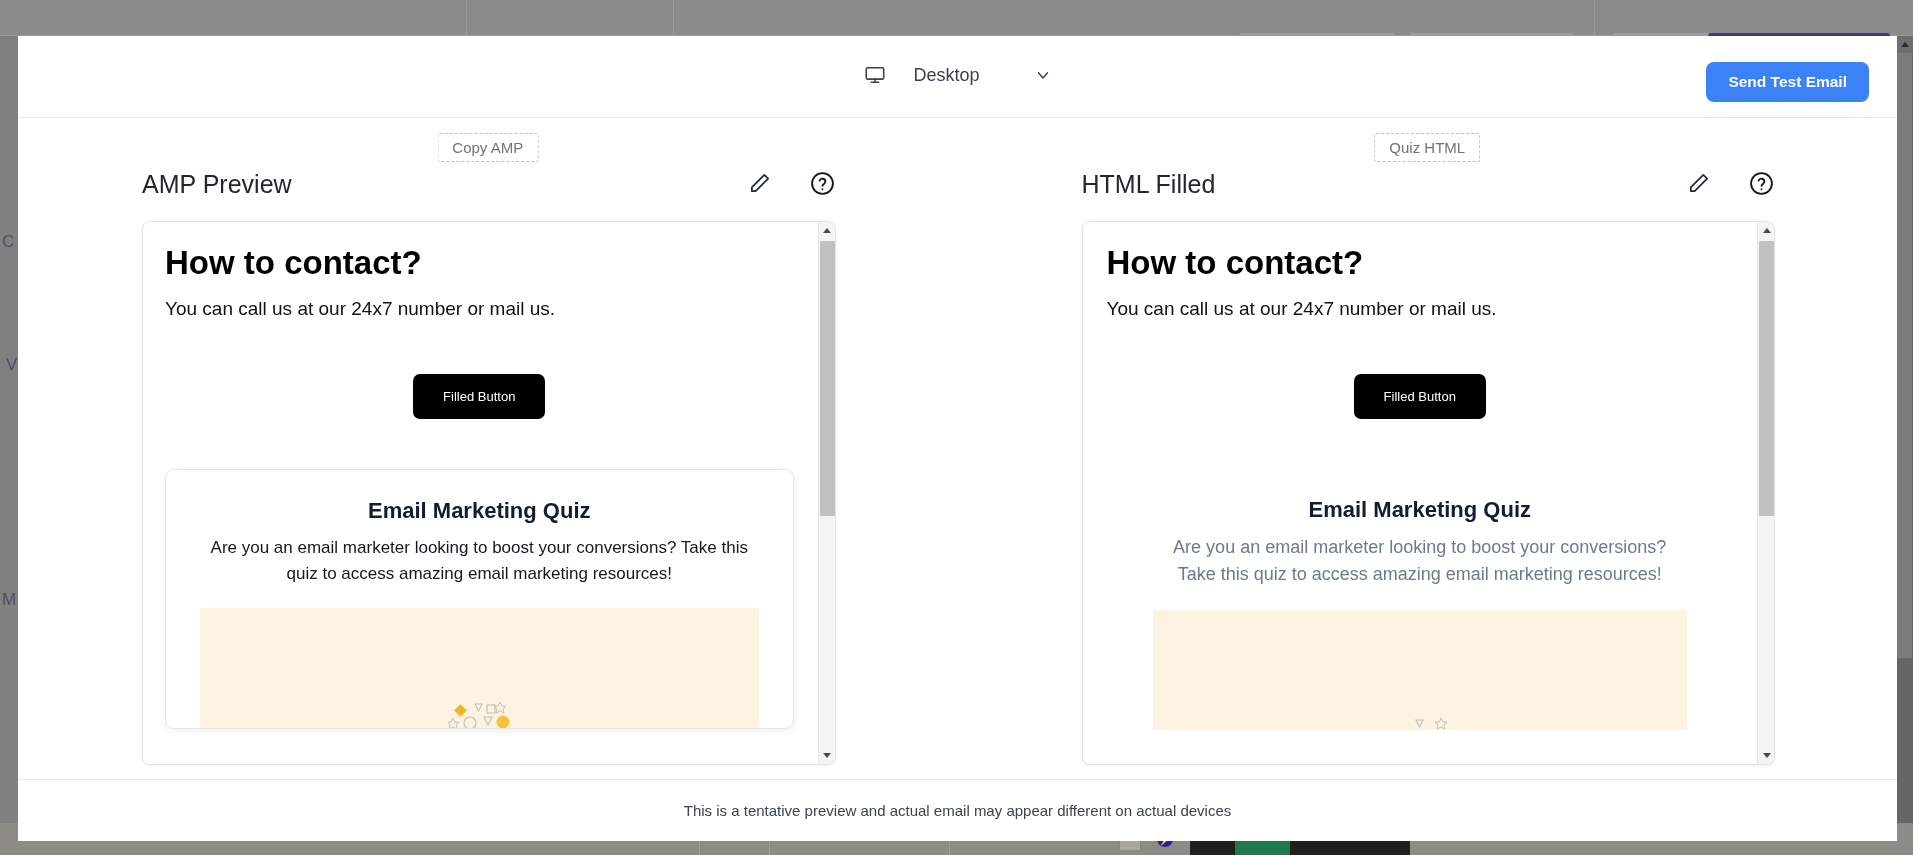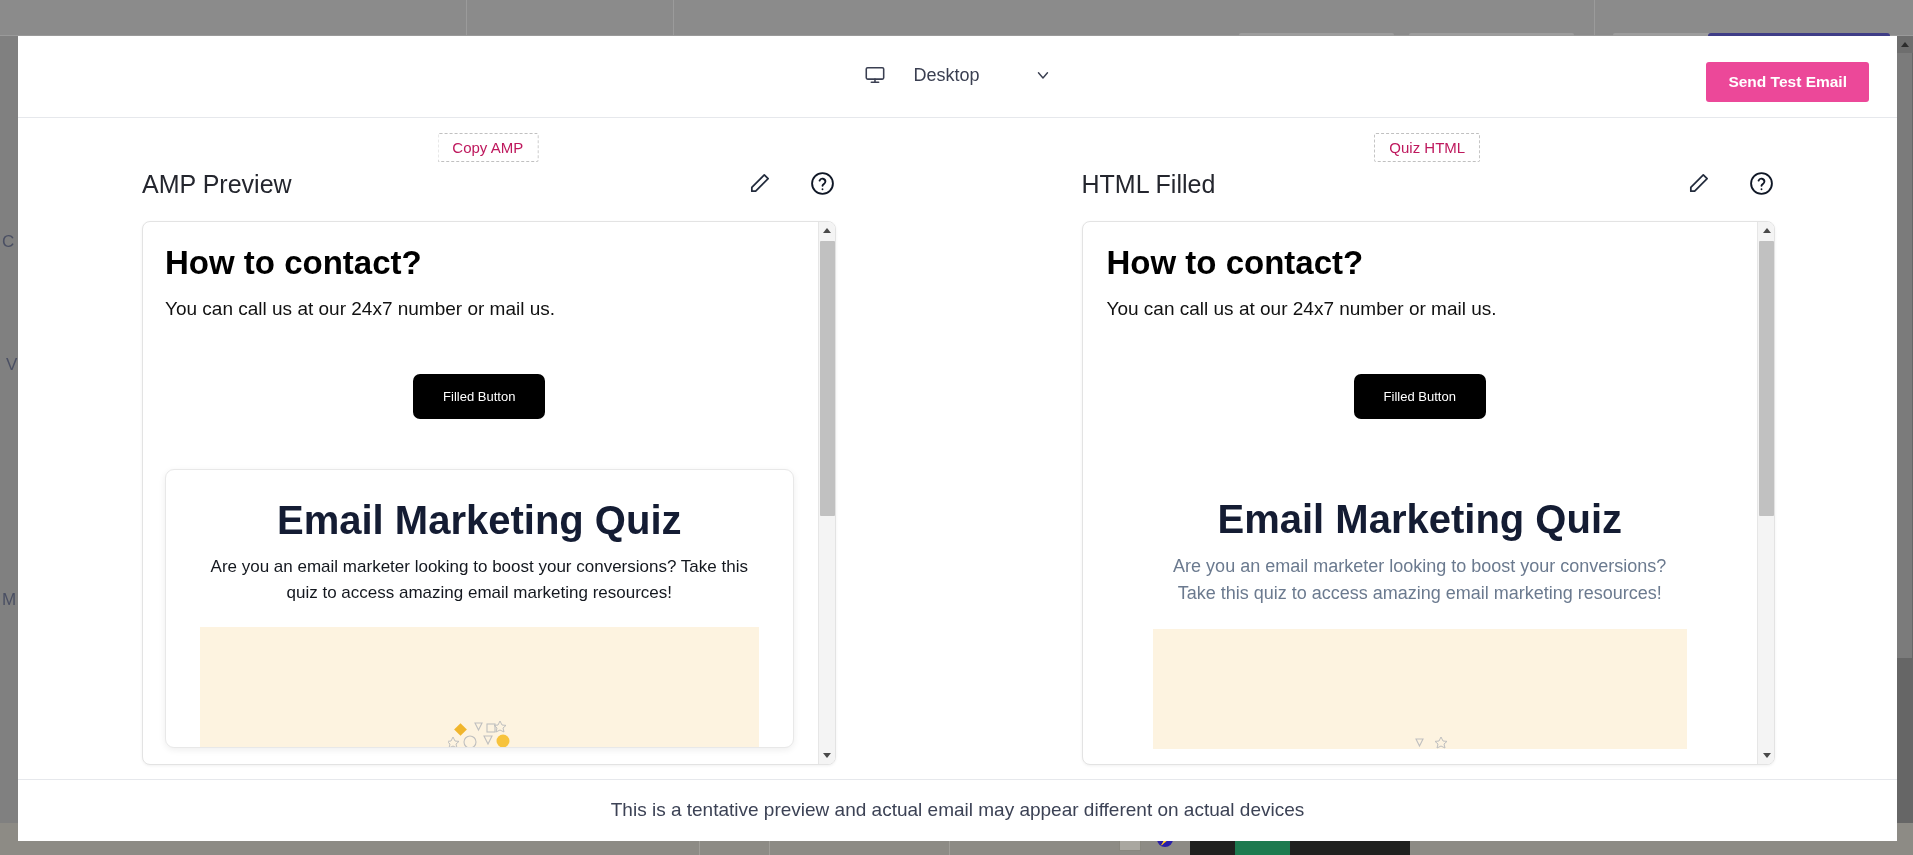--- a/index.html
+++ b/index.html
@@ -153,24 +153,24 @@
     color: #3a3f51;
     font-size: 18px;
     white-space: nowrap;
   }
   .device-sel .chev { margin-left: 26px; display: inline-flex; }
   .send-btn {
     position: absolute;
     right: 28px; top: 26px;
     height: 40px;
     padding: 0 22px;
-    background: #ec4899;
+    background: #3b82f6;
     color: #ffffff;
     border: none;
-    border-radius: 3px;
+    border-radius: 8px;
     font-family: "Liberation Sans", sans-serif;
     font-size: 15.5px;
     font-weight: bold;
     cursor: pointer;
   }
 
   
   .body-area {
     position: relative;
     height: 661px;
@@ -189,21 +189,21 @@
     position: absolute;
     top: 15px;
     left: 50%;
     transform: translateX(-50%);
     padding: 5px 14px;
     border: 1px dashed #c0c0c0;
     background: #ffffff;
     border-radius: 2px;
     font-family: "Liberation Sans", sans-serif;
     font-size: 15px;
-    color: #be185d;
+    color: #737373;
     cursor: pointer;
   }
   .pane-title {
     position: absolute;
     top: 52px;
     left: 124px;
     font-size: 25px;
     color: #24262e;
   }
   .pane-tools {
@@ -274,21 +274,21 @@
     background: #ffffff;
     border: 1px solid #e8e8e8;
     border-radius: 9px;
     box-shadow: 0 2px 7px rgba(0,0,0,0.07);
     padding: 28px 34px 0 34px;
     overflow: hidden;
   }
   .quiz-title {
     text-align: center;
     font-family: "Liberation Sans", sans-serif;
-    font-size: 40px;
+    font-size: 22px;
     font-weight: bold;
     color: #141c33;
     margin-bottom: 11px;
   }
   .quiz-sub {
     text-align: center;
     font-family: "Liberation Sans", sans-serif;
     font-size: 17px;
     line-height: 1.5;
     color: #14181f;
@@ -344,21 +344,21 @@
     position: relative;
     height: 61px;
     border-top: 1px solid #e6e8ec;
     background: #ffffff;
     display: flex;
     align-items: center;
     justify-content: center;
   }
   .ftr-text {
     font-family: "Liberation Sans", sans-serif;
-    font-size: 19px;
+    font-size: 15px;
     color: #3c4255;
   }
 
   svg { display: block; }
 </style>
 </head>
 <body>
 
 <div id="backdrop">
   <div class="bg-topbar"></div>

